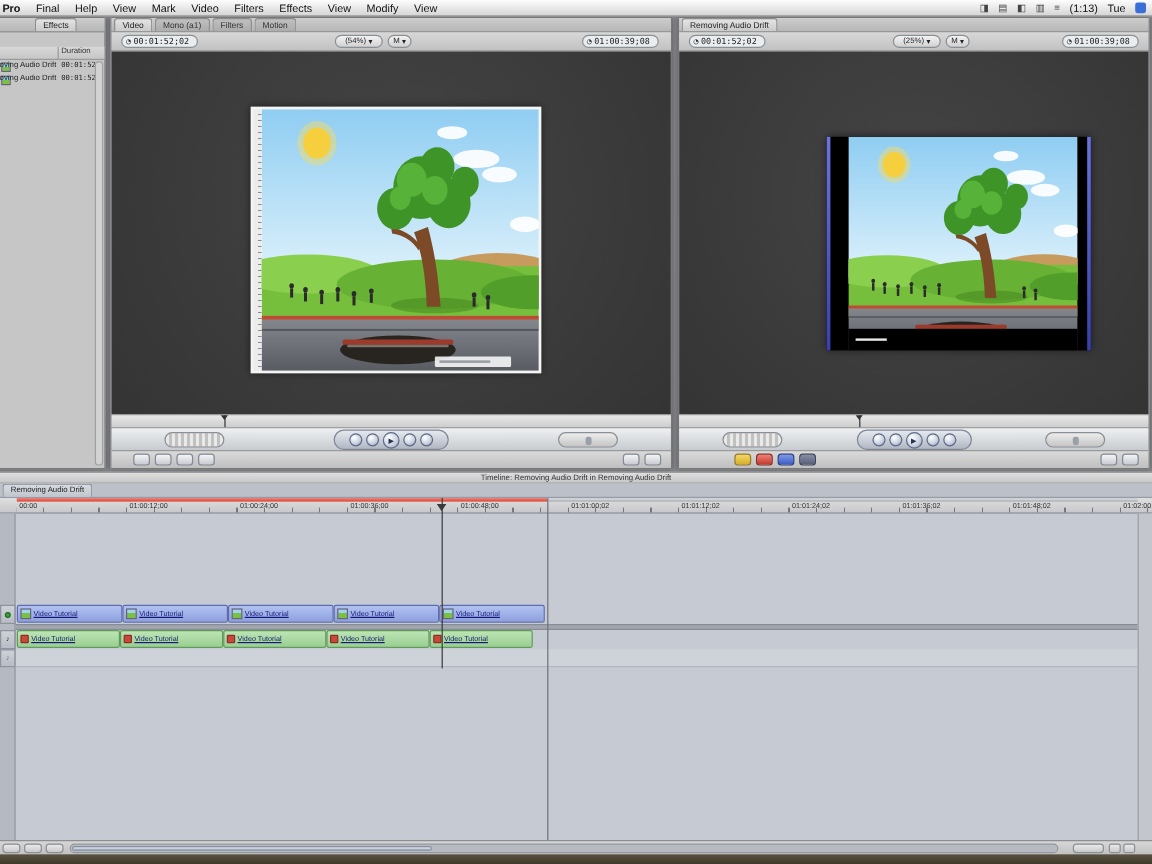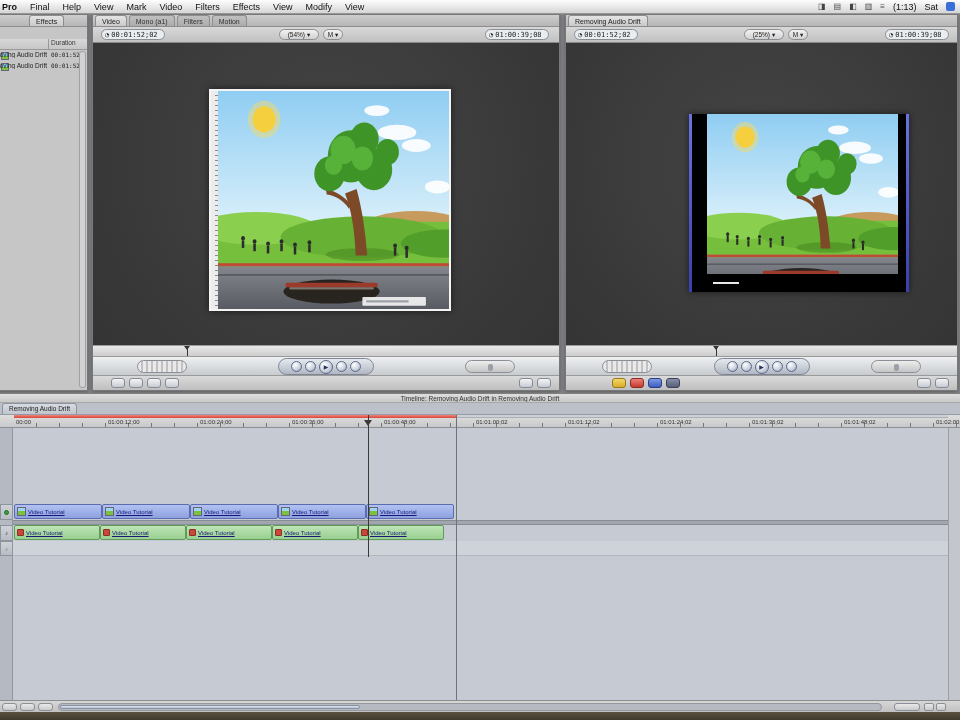--- a/index.html
+++ b/index.html
@@ -176,21 +176,21 @@
     <span class="menu">View</span>
     <span class="menu">Modify</span>
     <span class="menu">View</span>
     <span class="mb-right">
       <span class="mb-ic">◨</span>
       <span class="mb-ic">▤</span>
       <span class="mb-ic">◧</span>
       <span class="mb-ic">▥</span>
       <span class="mb-ic">≡</span>
       <span>(1:13)</span>
-      <span>Sat</span>
+      <span>Tue</span>
       <span class="spot"></span>
     </span>
   </div>
 
   <div class="window" style="left:-64px;top:14px;width:152px;height:377px">
     <div class="tabstrip">
       <span class="tab" style="margin-left:92px">Effects</span>
     </div>
     <div class="bw-hdr">
 

